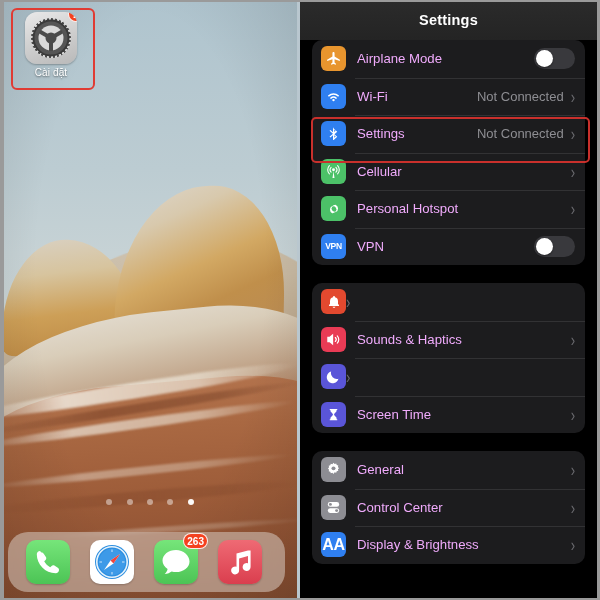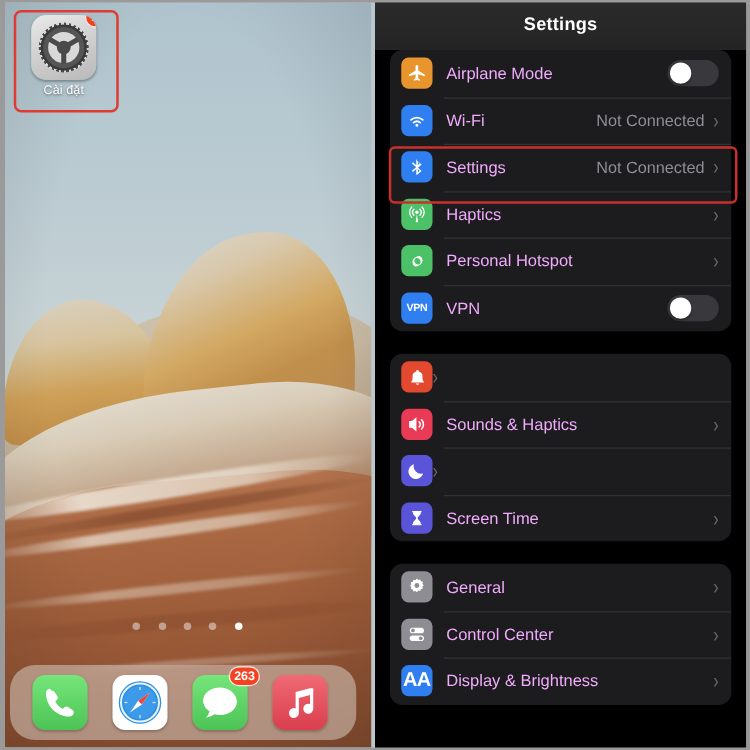--- a/index.html
+++ b/index.html
@@ -448,21 +448,21 @@
           <div class="ico" style="background:#4cc168;">
             <svg width="17" height="17" viewBox="0 0 24 24">
               <circle cx="12" cy="9.5" r="2" fill="#fff"></circle>
               <path d="M12 11.5 10.6 21h2.8z" fill="#fff"></path>
               <path d="M8.6 6.1a5 5 0 0 0 0 6.8" stroke="#fff" stroke-width="1.6" fill="none" stroke-linecap="round"></path>
               <path d="M15.4 6.1a5 5 0 0 1 0 6.8" stroke="#fff" stroke-width="1.6" fill="none" stroke-linecap="round"></path>
               <path d="M6.2 3.6a8.5 8.5 0 0 0 0 11.8" stroke="#fff" stroke-width="1.5" fill="none" stroke-linecap="round"></path>
               <path d="M17.8 3.6a8.5 8.5 0 0 1 0 11.8" stroke="#fff" stroke-width="1.5" fill="none" stroke-linecap="round"></path>
             </svg>
           </div>
-          <div class="row-label">Haptics</div>
+          <div class="row-label">Cellular</div>
           <div class="chev">›</div>
         </div>
 
         <div class="row">
           <div class="ico" style="background:#4cc168;">
             <svg width="18" height="18" viewBox="0 0 24 24">
               <path d="M14.5 6.5a5.4 5.4 0 0 1 0 9.6 5.4 5.4 0 0 1-5 0 4 4 0 0 0 4.8-6.2 4 4 0 0 0-4.8-1 5.4 5.4 0 0 1 5-2.4z" fill="#fff"></path>
               <path d="M9.5 17.5a5.4 5.4 0 0 1 0-9.6 5.4 5.4 0 0 1 5 0 4 4 0 0 0-4.8 6.2 4 4 0 0 0 4.8 1 5.4 5.4 0 0 1-5 2.4z" fill="#fff"></path>
             </svg>
           </div>

